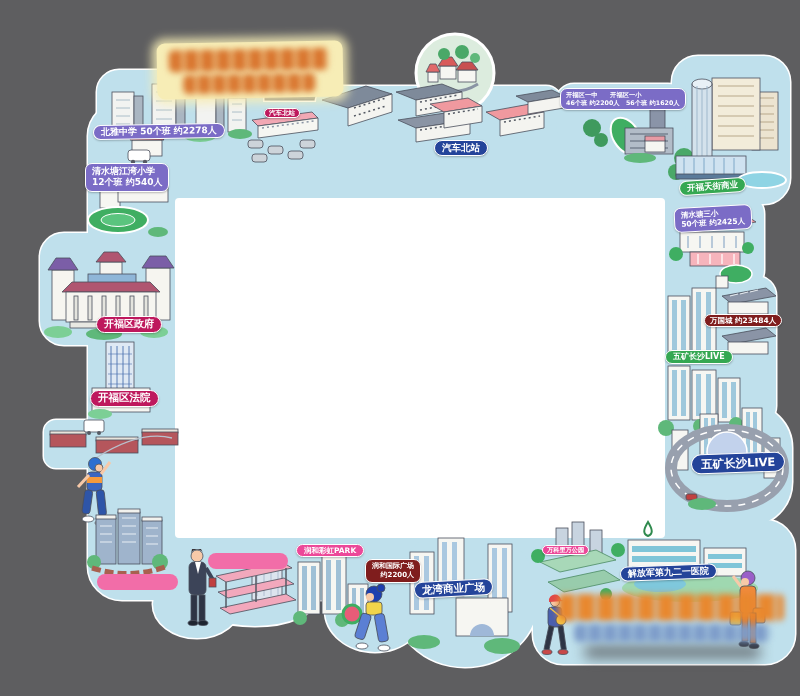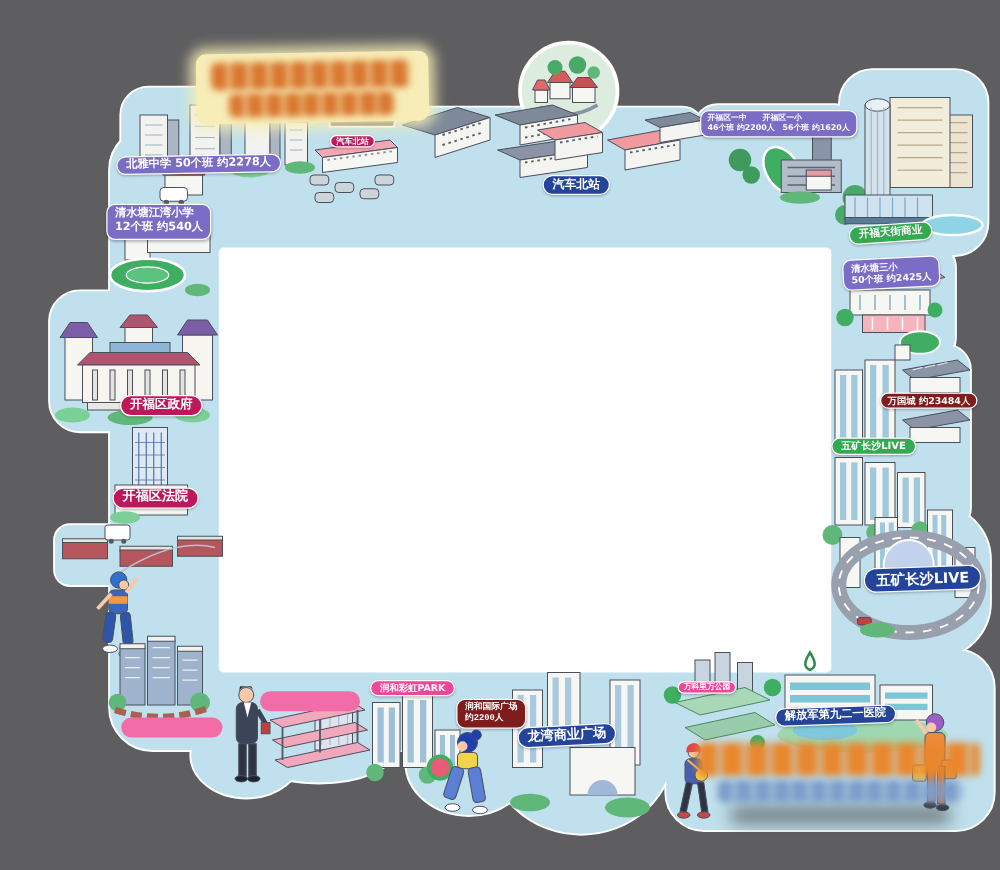--- a/index.html
+++ b/index.html
@@ -464,21 +464,21 @@
   <div class="pill c-pink" style="left:90px;top:390px;font-size:10.5px;font-family:Liberation Mono, monospace;">开福区法院</div>
 
   <div class="pill c-navy" style="left:620px;top:565px;font-size:9px;transform:rotate(-2deg);">解放军第九二一医院</div>
 
   <div class="pill c-blue" style="left:542px;top:545px;font-size:6.2px;padding:0 4px;">万科里万公园</div>
 
   <div class="pill c-navy" style="left:414px;top:580px;font-size:10.5px;transform:rotate(-3deg);">龙湾商业广场</div>
 
   <div class="pill c-blue" style="left:296px;top:544px;font-size:7.5px;">润和彩虹PARK</div>
 
-  <div class="tag c-orange" style="left:345px;top:559px;font-size:7px;text-align:left;font-family:Liberation Mono, monospace;">
+  <div class="tag c-orange" style="left:345px;top:559px;font-size:7px;text-align:right;">
     <span>润和国际广场</span>
     <span>约2200人</span>
   </div>
 
   <div class="bar" style="left:208px;top:553px;width:80px;height:16px;"></div>
   <div class="bar" style="left:97px;top:574px;width:81px;height:16px;"></div>
 
   <div class="blur-dark" style="left:585px;top:646px;width:175px;height:12px;"></div>
   <div class="blur-line f-line1" style="left:558px;top:594px;width:226px;height:27px;"></div>
   <div class="blur-line f-line2" style="left:574px;top:624px;width:196px;height:18px;"></div>

